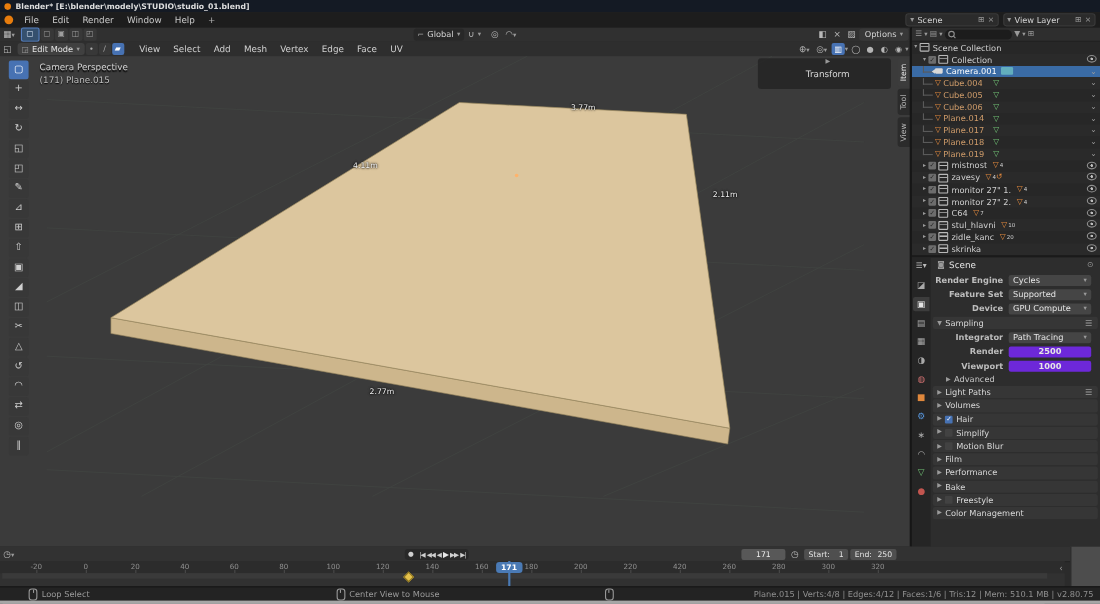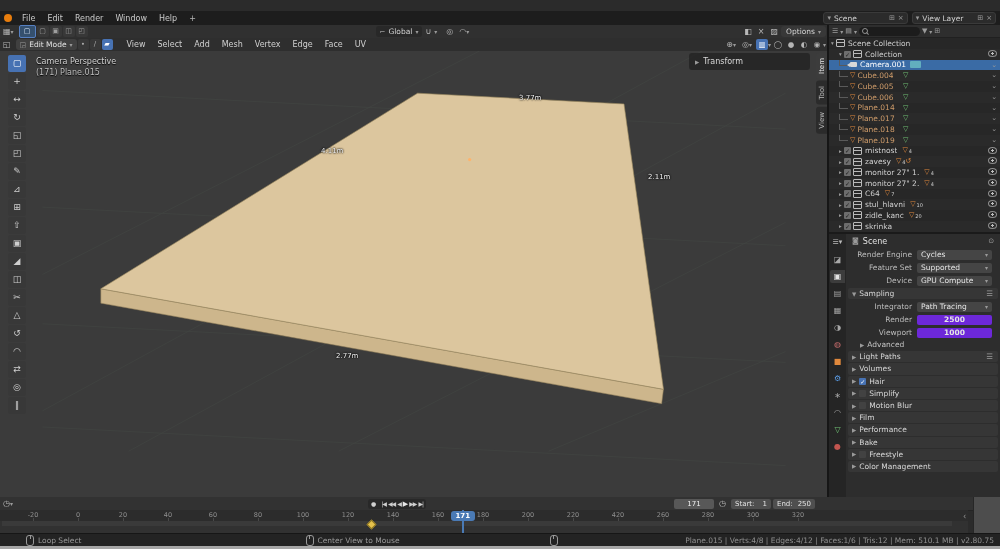--- a/index.html
+++ b/index.html
@@ -49,22 +49,22 @@
   .shade-ic.active{background:#4772b3;color:#fff;}
   
   .vp-canvas{left:0;top:51px;width:828px;height:446px;background:#3b3b3b;overflow:hidden;}
   .vp-overlay-text{left:36px;top:5px;font-size:8px;line-height:11px;color:#d2d2d2;text-shadow:0 1px 1px #000;}
   .vp-overlay-text .l2{color:#bdbdbd;}
   .dim-label{position:absolute;font-size:7px;color:#f2f2f2;text-shadow:0 0 2px #000,0 0 2px #000;}
   .vp-tools{left:8px;top:4px;display:flex;flex-direction:column;gap:1px;}
   .tool-btn{width:18px;height:17px;background:#383838;border-radius:2px;color:#cfcfcf;font-size:9px;
             text-align:center;line-height:17px;}
   .tool-btn.active{background:#4772b3;color:#fff;}
-  .transform-panel{right:18px;top:2px;width:115px;height:17px;background:rgba(38,38,38,.9);border-radius:3px;
-                   font-size:8px;color:#d8d8d8;display:flex;align-items:center;padding-left:6px;gap:4px;}
+  .transform-panel{right:18px;top:2px;width:115px;height:28px;background:rgba(38,38,38,.9);border-radius:3px;
+                   font-size:8px;color:#d8d8d8;display:flex;align-items:center;padding-left:6px;gap:4px;flex-direction:column;}
   .vp-side-tabs{right:0;top:2px;display:flex;flex-direction:column;gap:2px;}
   .v-tab{writing-mode:vertical-rl;transform:rotate(180deg);background:#2b2b2b;color:#b8b8b8;font-size:7px;
          padding:5px 2px;border-radius:0 3px 3px 0;}
   .v-tab.active{background:#3c3c3c;color:#e8e8e8;}
   
   .col-divider{left:827px;top:25px;width:2px;height:472px;background:#161616;}
   .ol-header{left:829px;top:25px;width:171px;height:13px;background:#2e2e2e;border-bottom:1px solid #202020;
              display:flex;align-items:center;font-size:7px;gap:2px;padding-left:3px;box-sizing:border-box;}
   .search-pill{display:flex;align-items:center;width:58px;height:9px;background:#1c1c1c;border-radius:5px;
                padding-left:3px;gap:2px;}
@@ -100,21 +100,21 @@
   .properties{left:829px;top:232px;width:171px;height:265px;background:#2d2d2d;border-top:2px solid #1a1a1a;
               box-sizing:border-box;font-size:7.5px;}
   .prop-tabs{position:absolute;left:0;top:0;width:17px;height:100%;background:#252525;display:flex;
              flex-direction:column;align-items:center;padding-top:2px;box-sizing:border-box;gap:4px;}
   .ptab{width:15px;height:13px;text-align:center;line-height:13px;font-size:8px;border-radius:2px 0 0 2px;}
   .ptab.active{background:#3c3c3c;}
   .prop-content{position:absolute;left:17px;top:0;width:154px;height:100%;}
   .prop-head{height:14px;display:flex;align-items:center;gap:4px;padding-left:6px;color:#e2e2e2;font-size:8px;}
   .pin{margin-left:auto;margin-right:6px;color:#9a9a9a;font-size:7px;}
   .prop-row{height:13px;display:flex;align-items:center;}
-  .prop-label{width:66px;text-align:right;color:#bdbdbd;padding-right:5px;flex:none;}
+  .prop-label{width:66px;text-align:right;color:#bdbdbd;padding-right:5px;flex:none;font-weight:bold;}
   .fld{flex:1;height:10px;margin-right:8px;border-radius:2px;display:flex;align-items:center;color:#e6e6e6;}
   .fld.dropdown{background:#454545;padding:0 4px;justify-content:space-between;}
   .fld.number{background:#6d28d9;justify-content:center;font-weight:bold;}
   .sec-hdr{height:11.2px;background:#363636;border-radius:2px;margin:1px 2px;display:flex;align-items:center;
            gap:3px;padding-left:4px;color:#d8d8d8;}
   .sec-hdr .preset{margin-left:auto;margin-right:5px;color:#9a9a9a;}
   .sub-row{height:11px;display:flex;align-items:center;gap:3px;padding-left:14px;color:#c5c5c5;}
   .chk7{width:7px;height:7px;border-radius:1px;background:#424242;flex:none;font-size:6px;line-height:7px;
         text-align:center;color:#fff;}
   .chk7.on{background:#4772b3;}
@@ -153,20 +153,24 @@
             margin:0 4px;flex:none;}
   .mouse-ic::after{content:'';position:absolute;left:2.5px;top:0;width:1px;height:3px;background:#999;}
   .sb-stats{margin-left:auto;margin-right:6px;color:#8f8f8f;}
   .bottomstrip{left:0;top:546px;width:1000px;height:3px;background:#a6a6a6;}
 </style>
 </head>
 <body>
 
 <div class="app">
 
+  <div class="abs titlebar">
+    <span class="blogo"></span>
+    <span>Blender* [E:\blender\modely\STUDIO\studio_01.blend]</span>
+  </div>
 
   <div class="abs topbar">
     <span class="blogo" style="width:8px;height:8px;"></span>
     <div style="display:flex" id="topbar-menus">
         <span class="menu-item">File</span>
         <span class="menu-item">Edit</span>
         <span class="menu-item">Render</span>
         <span class="menu-item">Window</span>
         <span class="menu-item">Help</span>
       </div>

